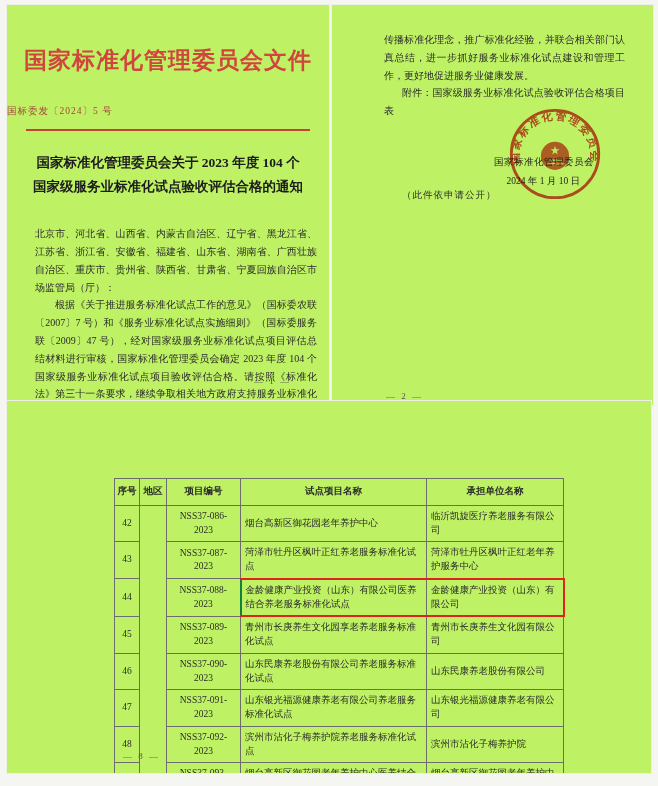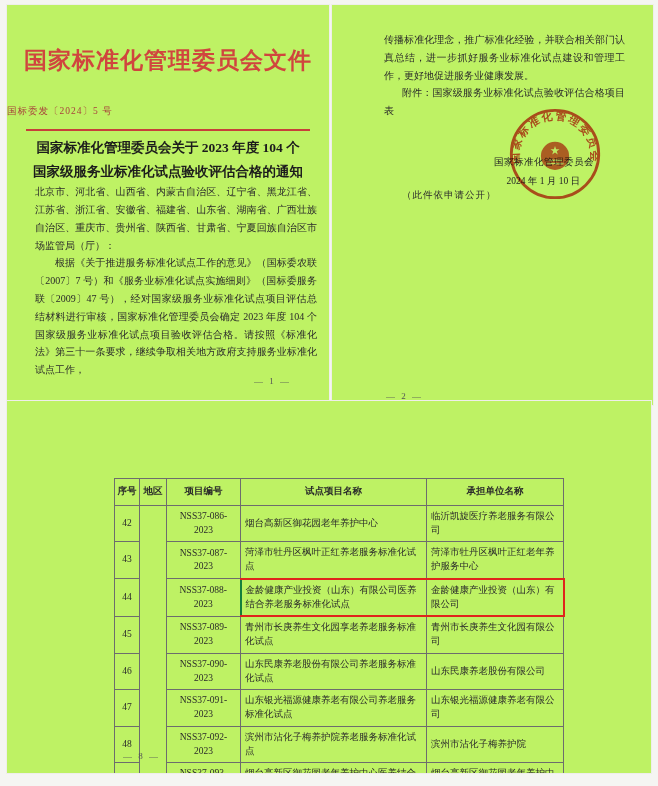--- a/index.html
+++ b/index.html
@@ -25,27 +25,27 @@
     color:#d0453e;white-space:nowrap;
   }
   .doc-number{
     margin-top:29px;text-align:left;
     font-size:9.5px;color:#a8423c;letter-spacing:1px;
   }
   .red-rule{
     margin:11px auto 0 19px;width:284px;height:2px;background:#c8403a;
   }
   .notice-title{
-    margin-top:5px;text-align:center;font-weight:bold;
+    margin-top:20px;text-align:center;font-weight:bold;
     font-size:13.5px;line-height:1.75;color:#1c1c1c;
   }
   .notice-title span{display:block;}
   .bodytext{
     font-size:10px;line-height:1.78;text-align:justify;color:#2a2a2a;
-    margin:0 12px 0 28px;
+    margin:27px 12px 0 28px;
   }
   .bodytext p{margin:0;}
   .bodytext p.indent{text-indent:2em;}
   .page-num{
     position:absolute;font-size:9px;color:#555;letter-spacing:2px;white-space:nowrap;
   }
   #page1 .page-num{left:247px;top:371px;}
 
   
   #page2 .bodytext{margin:26px 28px 0 52px;}

